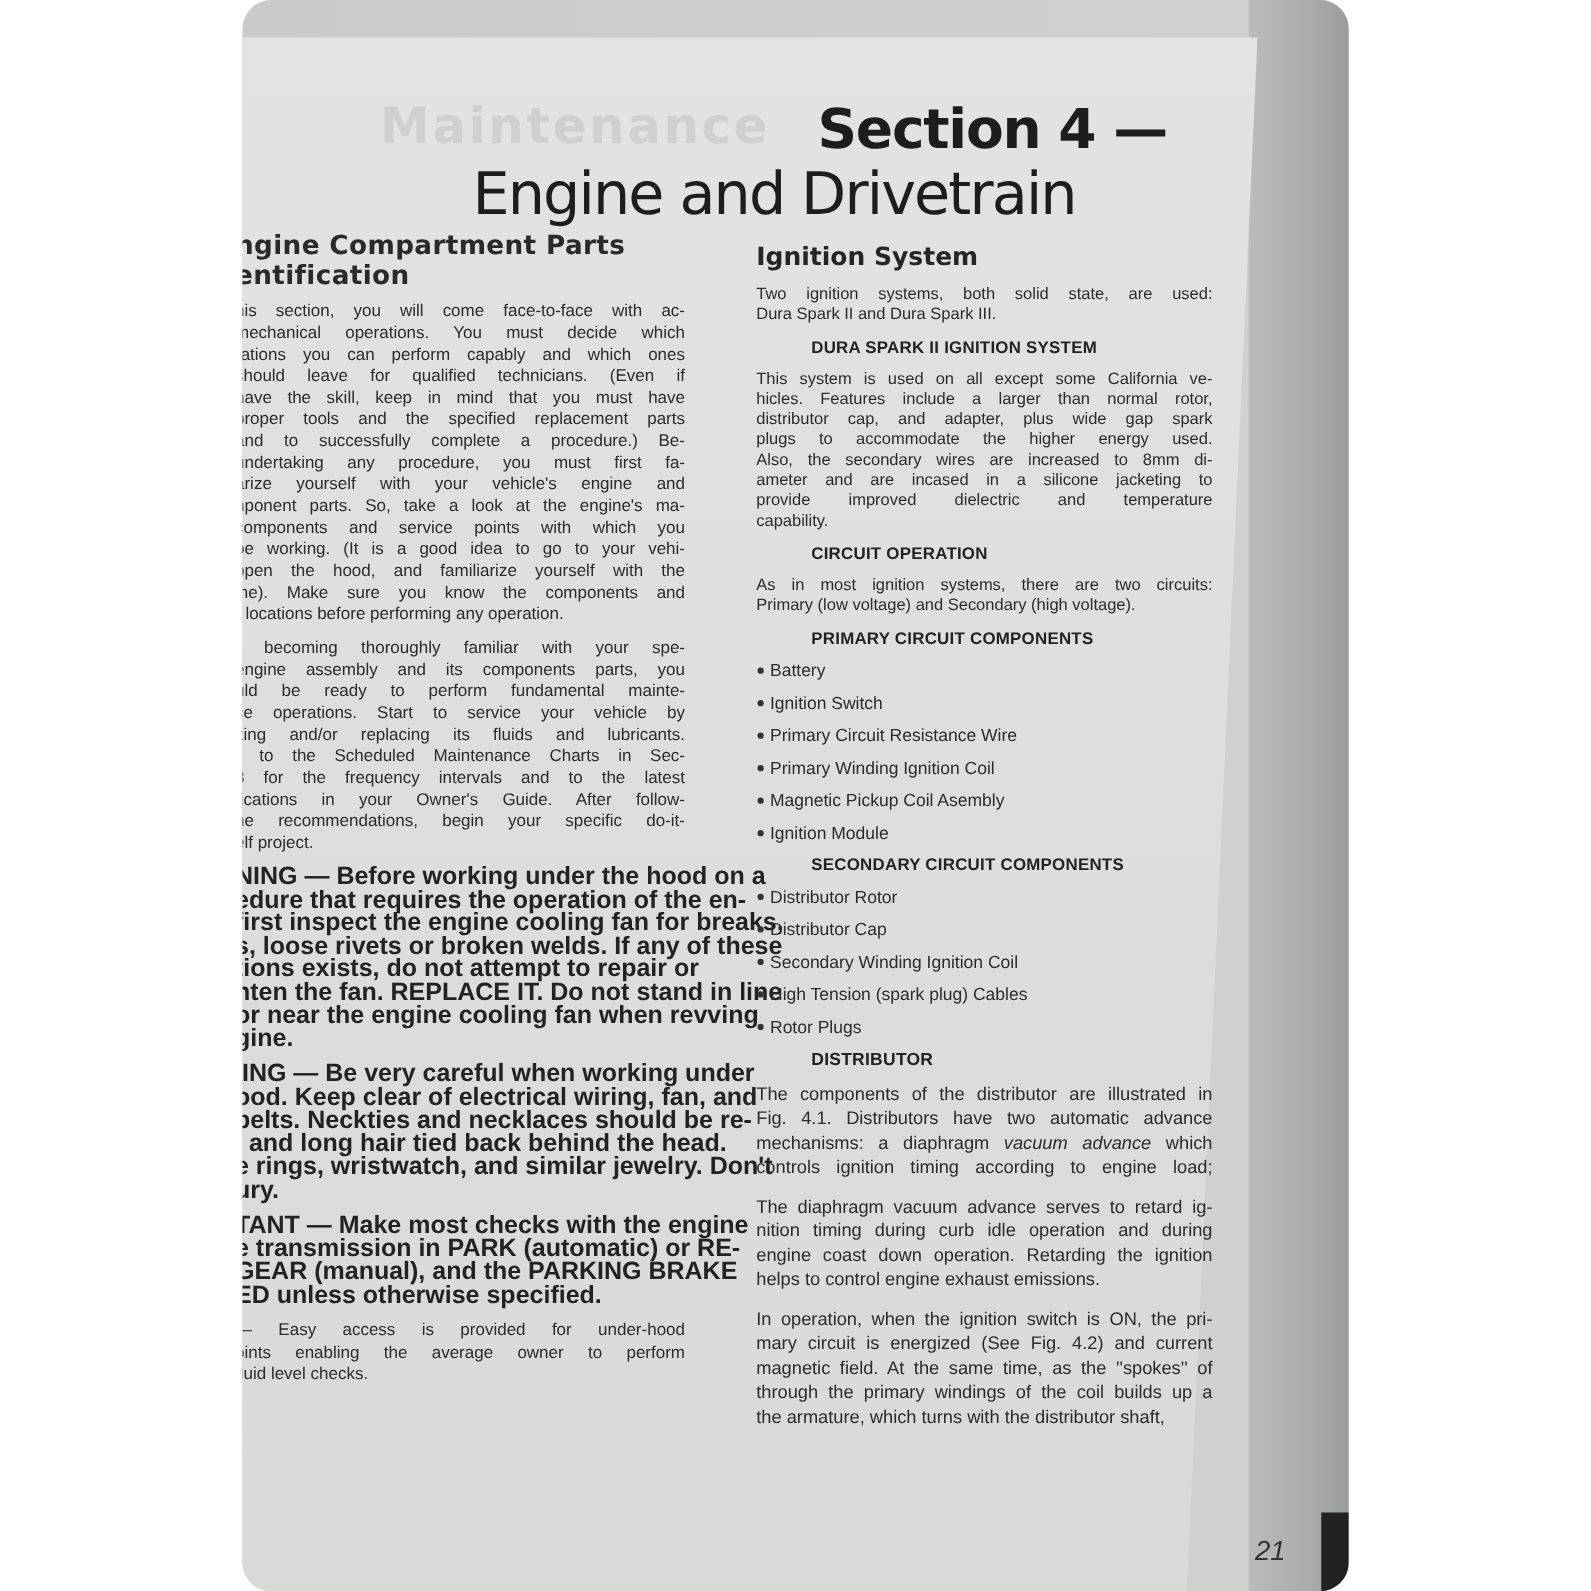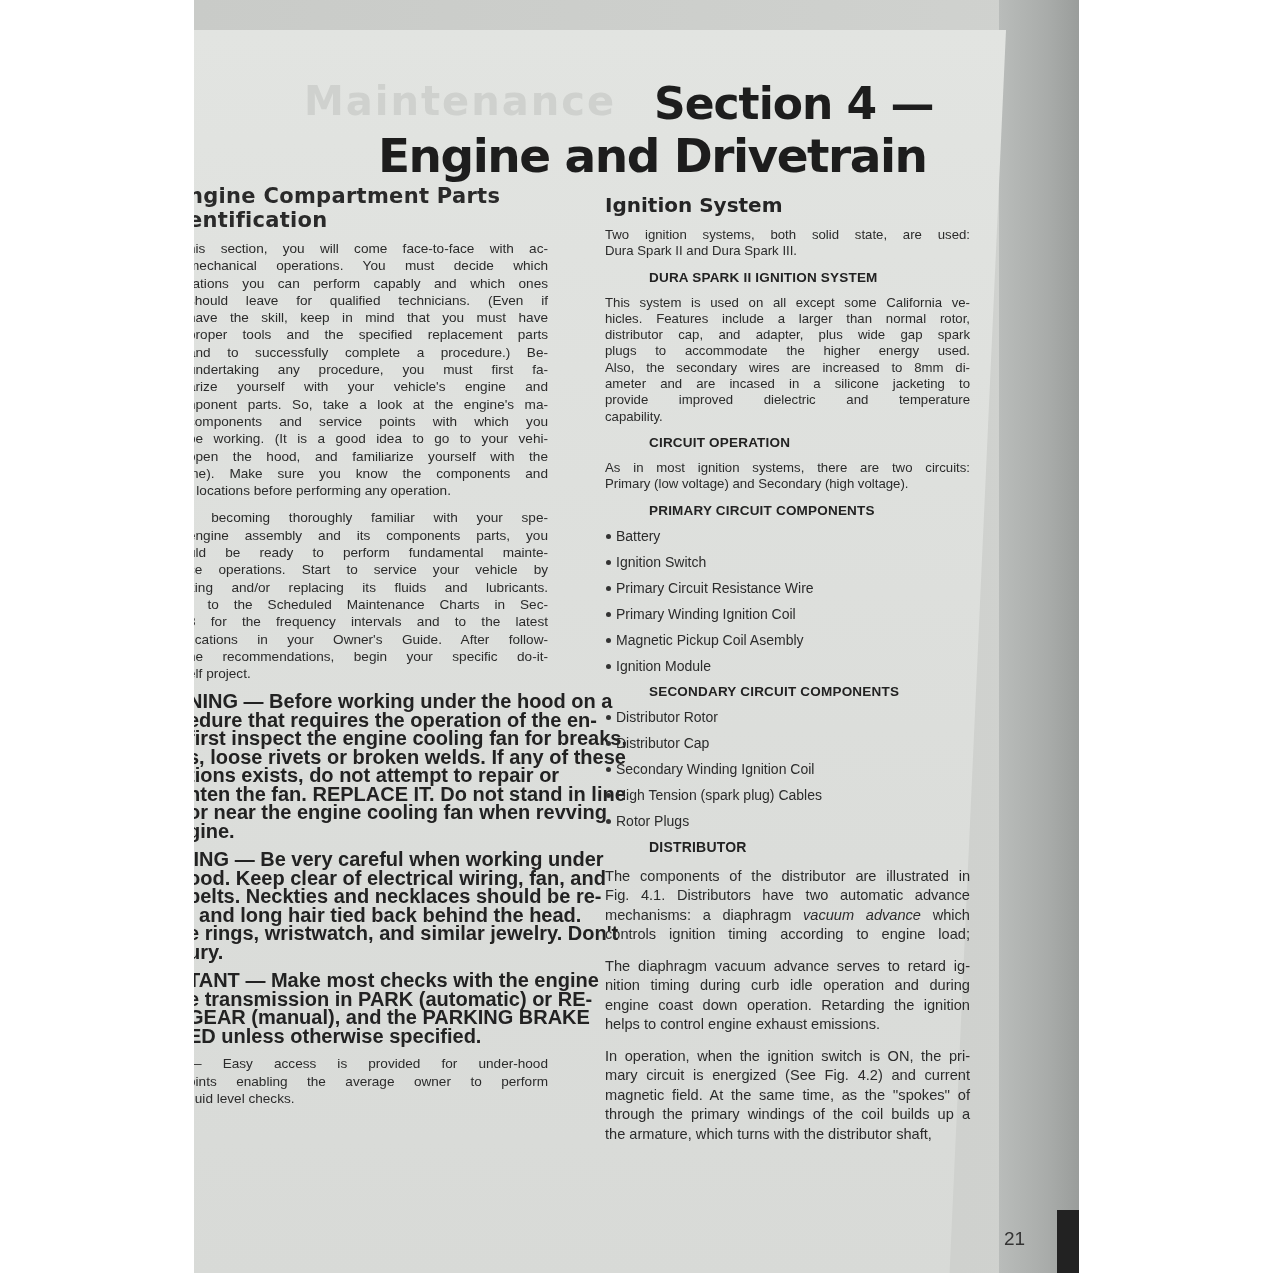--- a/index.html
+++ b/index.html
@@ -1,20 +1,21 @@
 <!DOCTYPE html>
 <html><head>
 <meta charset="utf-8">
 <style>
   html, body { margin:0; padding:0; }
   body { width:1273px; height:1273px; background:#ffffff; position:relative; overflow:hidden; }
   .photo {
     position:absolute; left:194px; top:0; width:885px; height:1273px;
     background: linear-gradient(90deg, #c9cbc8 0%, #d0d2cf 100%);
     overflow:hidden;
+    border-radius:23px;
   }
   .shadow-right {
     position:absolute; right:0; top:0; width:80px; height:1273px;
     background: linear-gradient(90deg, #b9bcba 0%, #a9acaa 60%, #9a9d9b 100%);
   }
   .dark-corner {
     position:absolute; right:0; top:1210px; width:22px; height:63px; background:#222;
   }
   .page {
     position:absolute; left:0; top:30px; width:812px; height:1250px;
@@ -28,21 +29,21 @@
   .ghost {
     position:absolute; left:110px; top:78px; font-family:"DejaVu Sans", sans-serif;
     font-weight:bold; font-size:40px; color:#c8cac7; letter-spacing:2px; opacity:.7;
   }
   .title1 {
     position:absolute; left:460px; top:78px; font-family:"DejaVu Sans", sans-serif;
     font-weight:bold; font-size:44px; letter-spacing:-1px; color:#1d1d1d;
   }
   .title2 {
     position:absolute; left:184px; top:128px; font-family:"DejaVu Sans", sans-serif;
-    font-weight:bold; font-size:47px; letter-spacing:-1.5px; color:#1d1d1d;
+    font-weight:normal; font-size:47px; letter-spacing:-1.5px; color:#1d1d1d;
   }
   .left-col {
     position:absolute; left:-6px; top:184px; width:360px;
   }
   .h-left {
     font-family:"DejaVu Sans", sans-serif; font-weight:bold; font-size:21px;
     line-height:24px; color:#2a2a2a; margin:0 0 8px 0; letter-spacing:0.3px;
   }
   .p { font-size:13.6px; line-height:17.3px; margin:0 0 10px 0; text-align:justify; }
   .p.bold { font-weight:bold; font-size:20px; line-height:18.5px; color:#222; }
@@ -55,21 +56,21 @@
   }
   .sub { font-weight:bold; font-size:13.5px; margin:6px 0 10px 0; color:#222; letter-spacing:0.2px;padding-left:44px; }
   .rp { font-size:13.2px; line-height:16.3px; margin:0 0 10px 0; }
   .rp .line { display:block; white-space:nowrap; text-align:justify; text-align-last:justify; }
   .rp .line.last { text-align-last:left; }
   .bullet { font-size:14px; margin:0 0 10px 0; line-height:16px; }
   .bullet .dot { display:inline-block; width:5px; height:5px; background:#333; border-radius:50%; margin:0 5px 2px 1px; }
   .rp2 { font-size:14.6px; line-height:19.5px; margin:0 0 12px 0; }
   .rp2 .line { display:block; white-space:nowrap; text-align:justify; text-align-last:justify; }
   .rp2 .line.last { text-align-last:left; }
-  .pgnum { position:absolute; left:810px; top:1228px; font-size:19px; color:#333; }
+  .pgnum { position:absolute; left:810px; top:1228px; font-size:22px; color:#333;font-style:italic; }
 </style>
 </head>
 <body>
 
 <div class="photo">
   <div class="shadow-right"></div>
   <div class="dark-corner"></div>
   <div class="page"></div>
 
   <div class="content">

